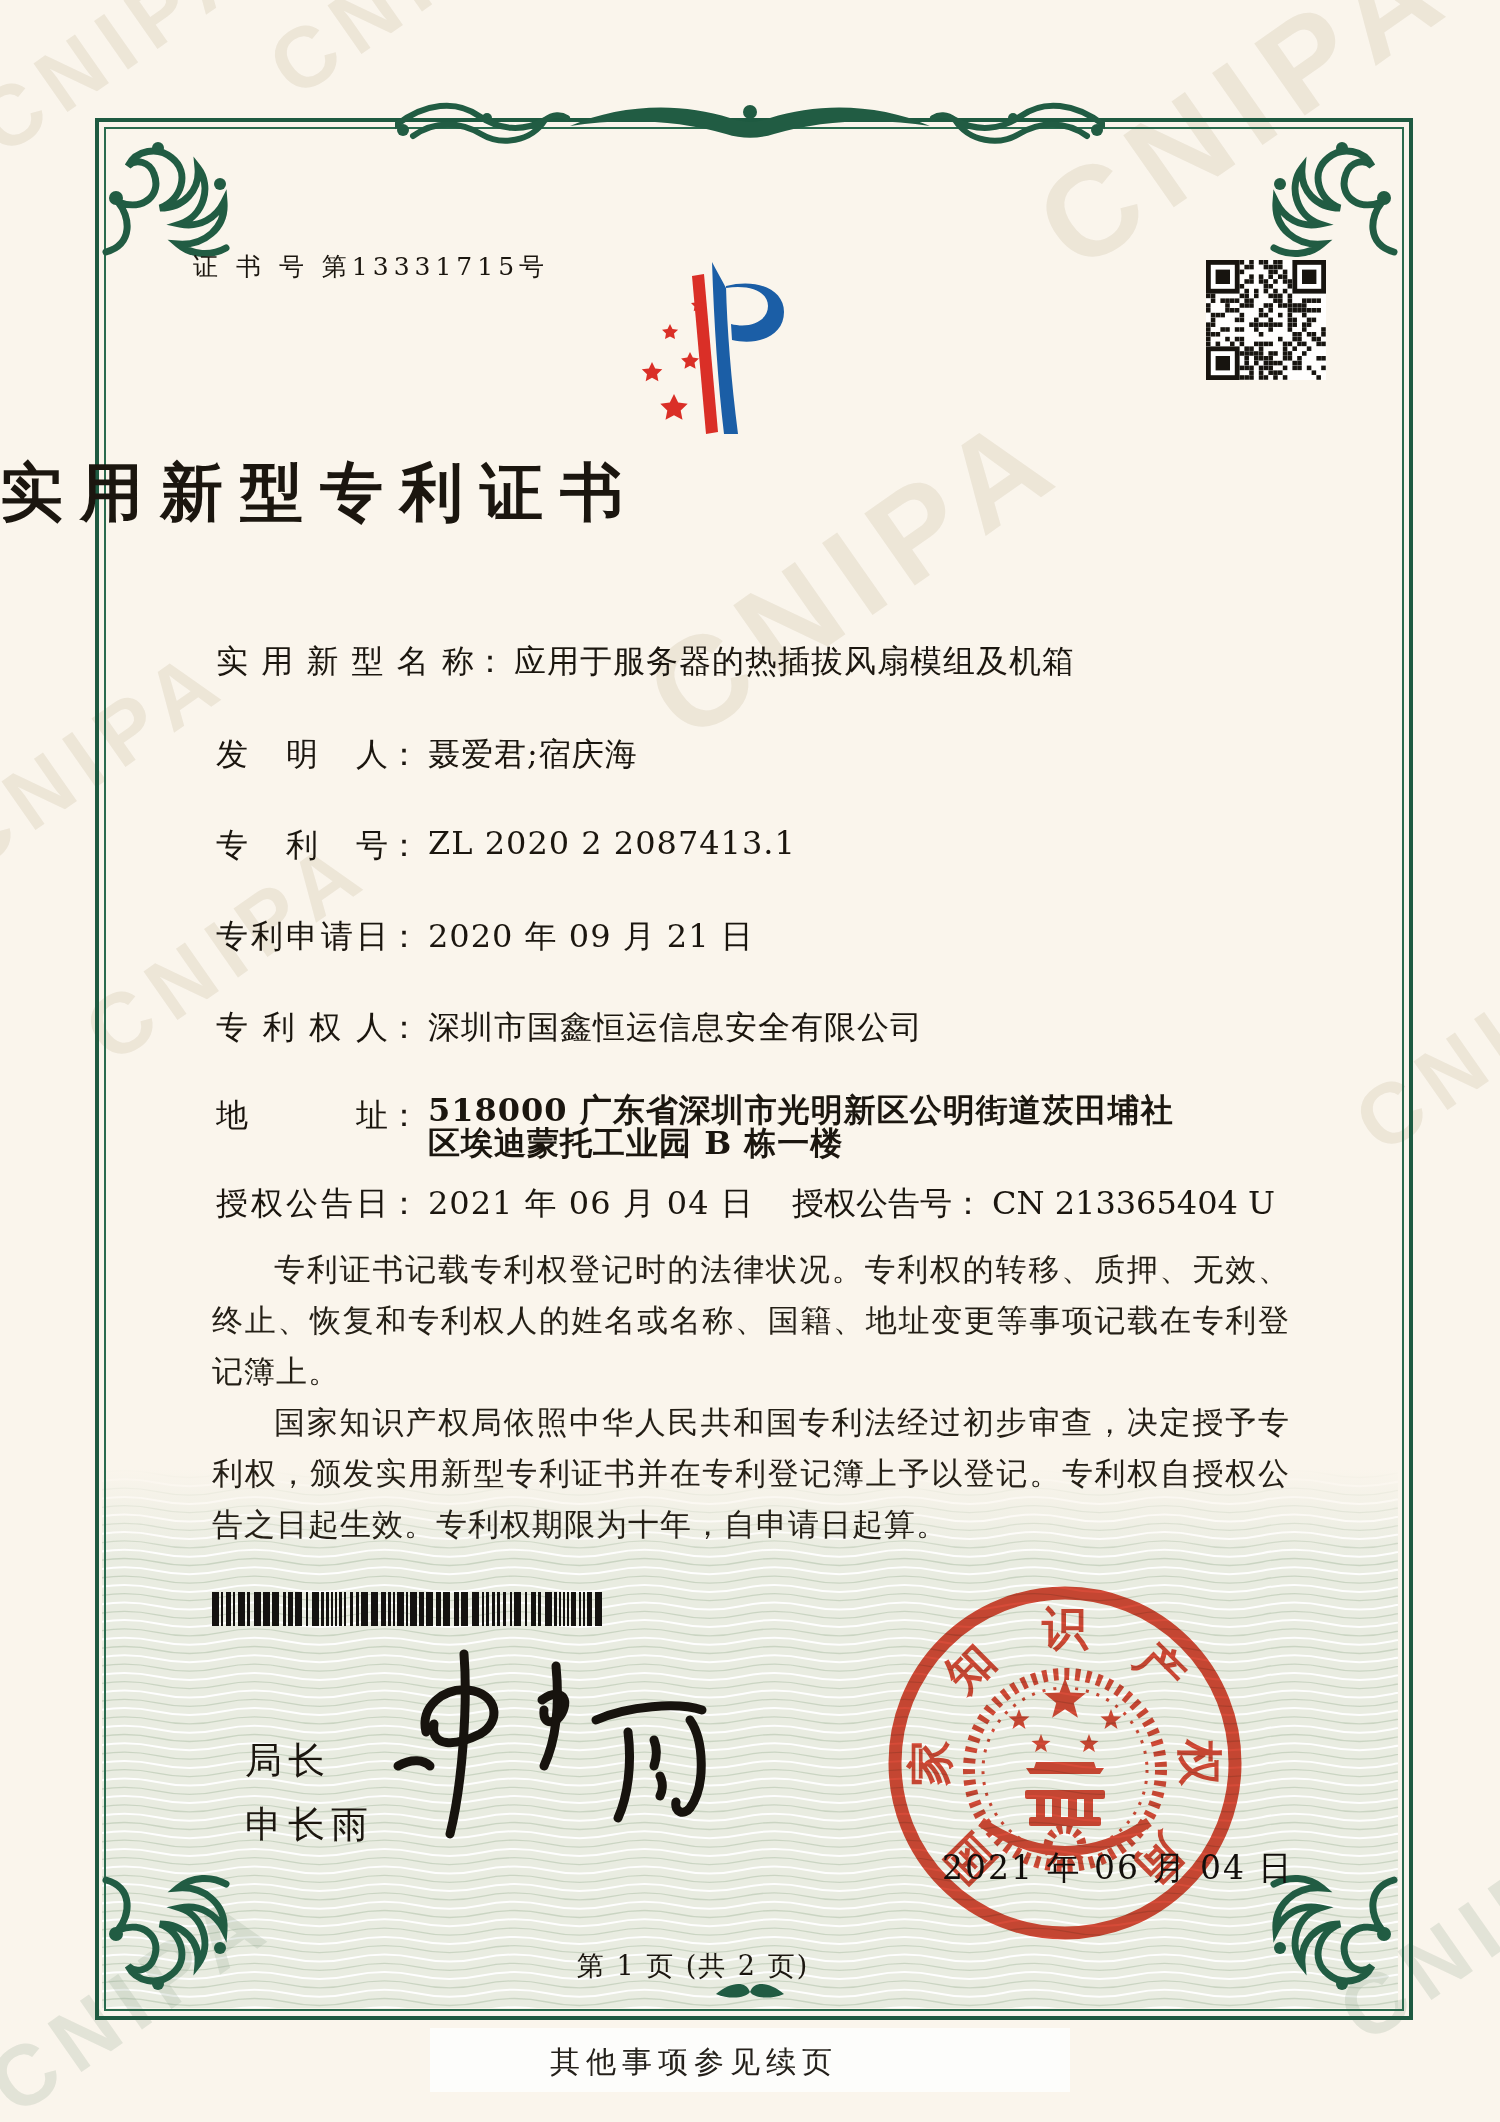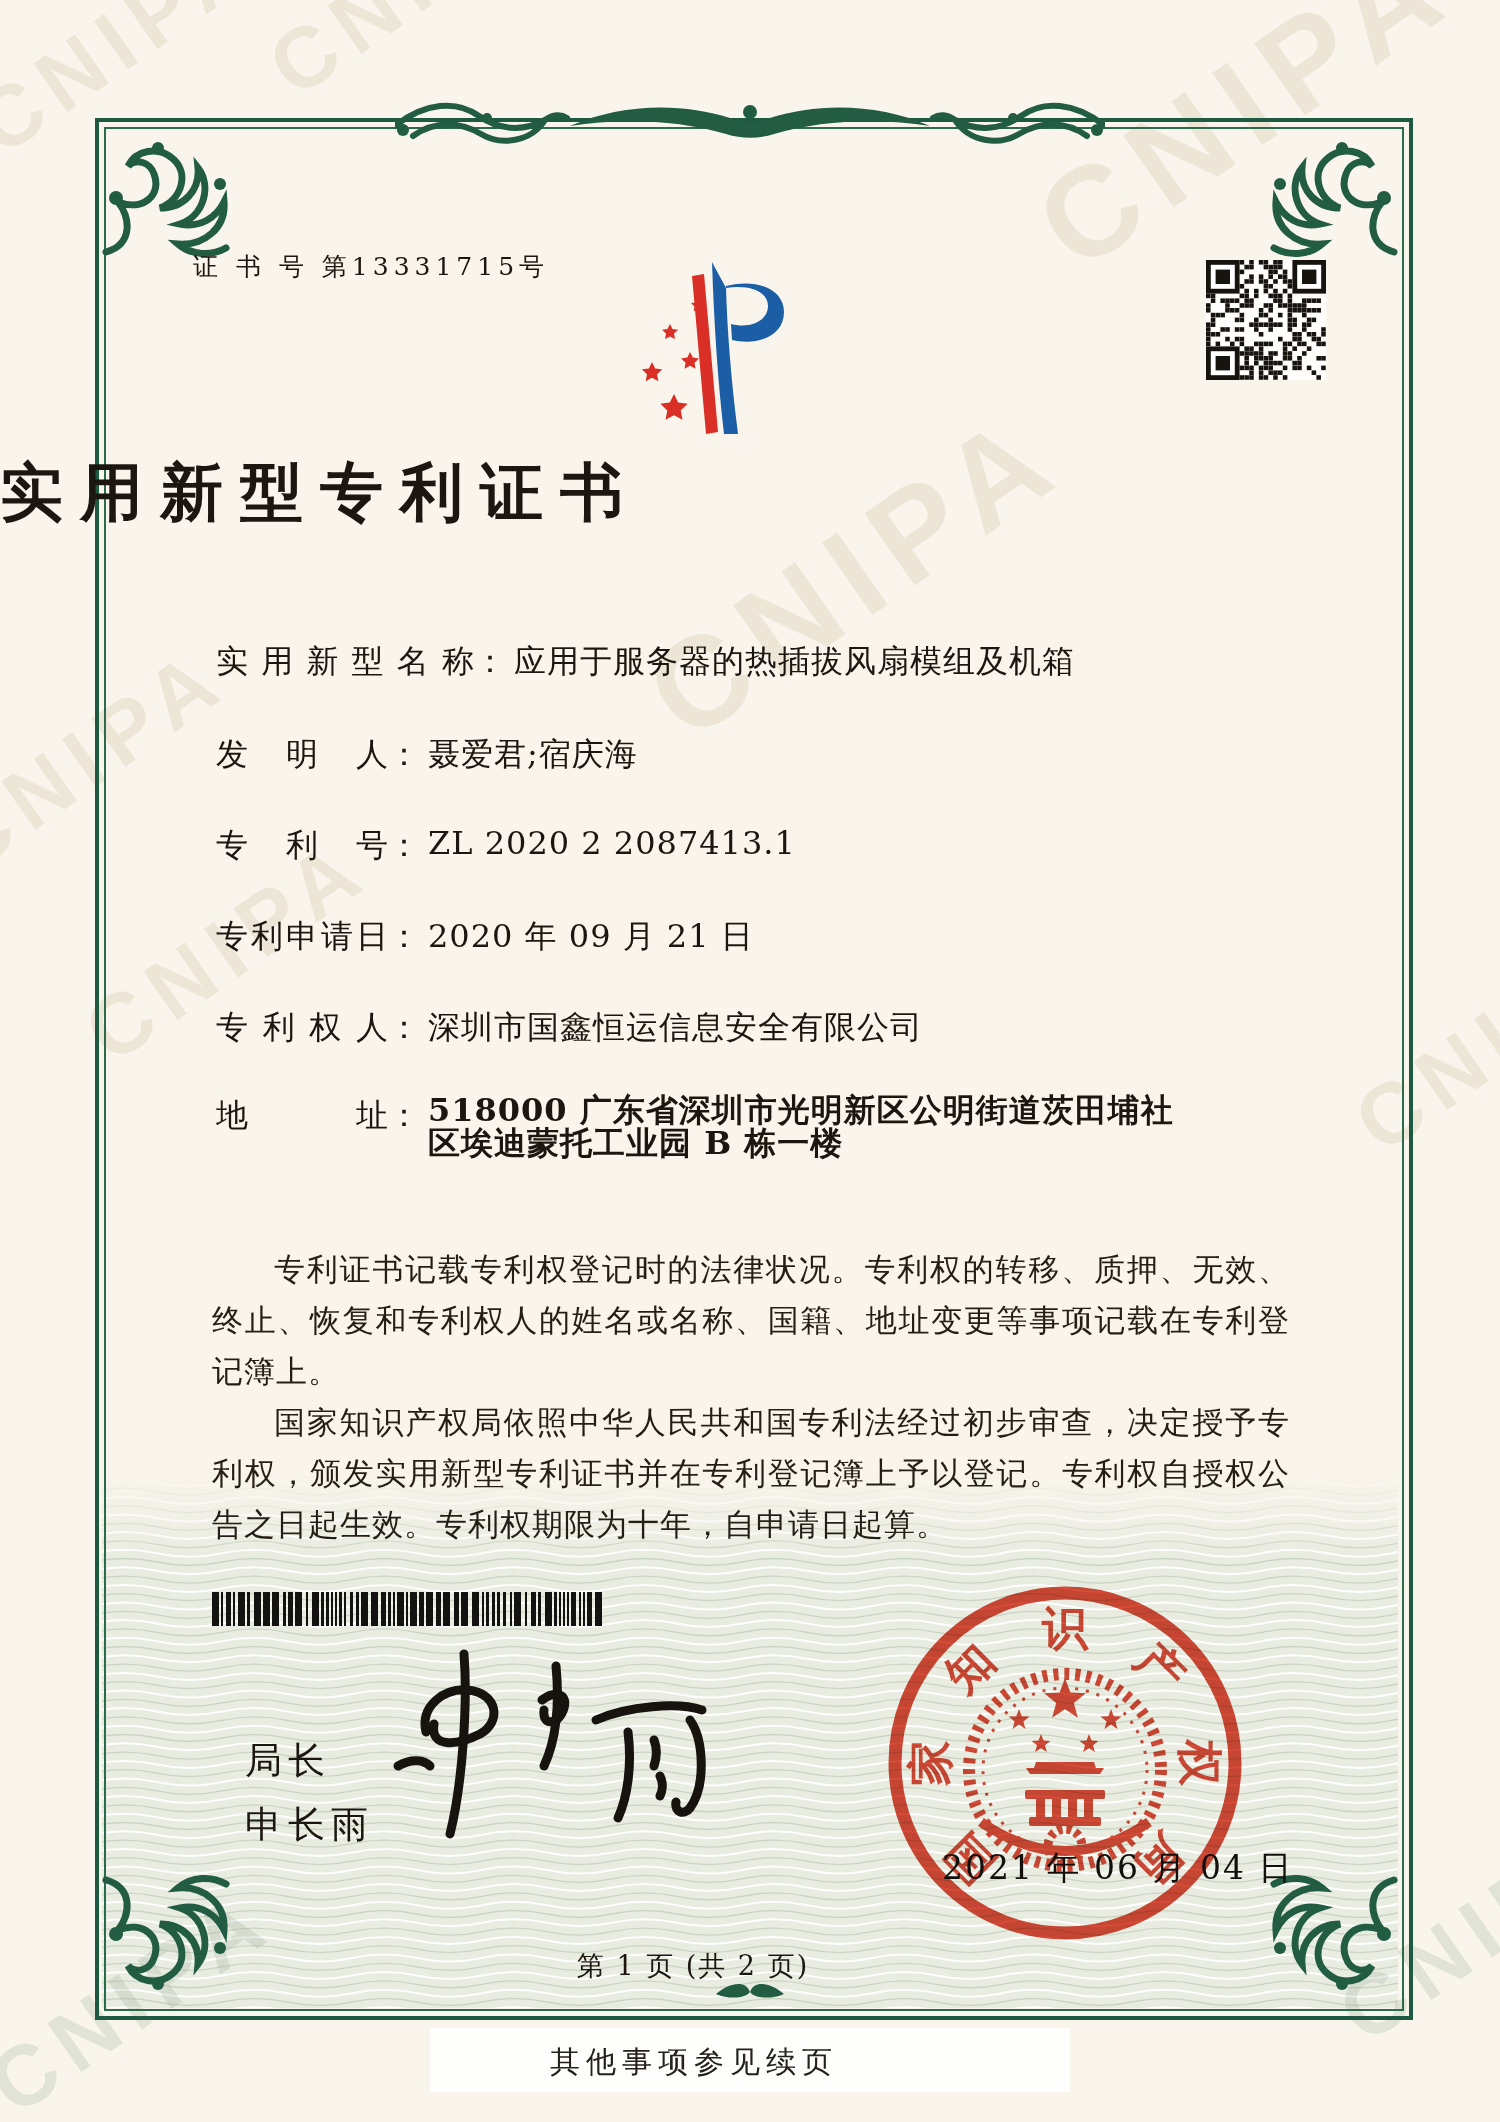--- a/index.html
+++ b/index.html
@@ -446,20 +446,24 @@
   </div>
   <div class="frow" style="top:915px">
     <span class="flabel">专利申请日</span><span class="colon">：</span><span class="fvalue">2020 年 09 月 21 日</span>
   </div>
   <div class="frow" style="top:1006px">
     <span class="flabel">专利权人</span><span class="colon">：</span><span class="fvalue">深圳市国鑫恒运信息安全有限公司</span>
   </div>
   <div class="frow" style="top:1094px">
     <span class="flabel">地址</span><span class="colon">：</span><span class="fvalue wrap">518000 广东省深圳市光明新区公明街道茨田埔社区埃迪蒙托工业园 B 栋一楼</span>
   </div>
+  <div class="frow" id="grantrow" style="top:1182px">
+    <span class="flabel">授权公告日</span><span class="colon">：</span><span class="fvalue">2021 年 06 月 04 日</span>
+    <span class="pair2"><span>授权公告号</span><span class="colon">：</span><span>CN 213365404 U</span></span>
+  </div>
 
   <div id="paras">
     <p>专利证书记载专利权登记时的法律状况。专利权的转移、质押、无效、终止、恢复和专利权人的姓名或名称、国籍、地址变更等事项记载在专利登记簿上。</p>
     <p>国家知识产权局依照中华人民共和国专利法经过初步审查，决定授予专利权，颁发实用新型专利证书并在专利登记簿上予以登记。专利权自授权公告之日起生效。专利权期限为十年，自申请日起算。</p>
   </div>
 
   <svg id="barcode" width="390" height="34" viewBox="0 0 390 34">
       <rect x="0" y="0" width="7" height="34" fill="#141210"></rect>
       <rect x="9" y="0" width="2" height="34" fill="#141210"></rect>
       <rect x="14" y="0" width="5" height="34" fill="#141210"></rect>

